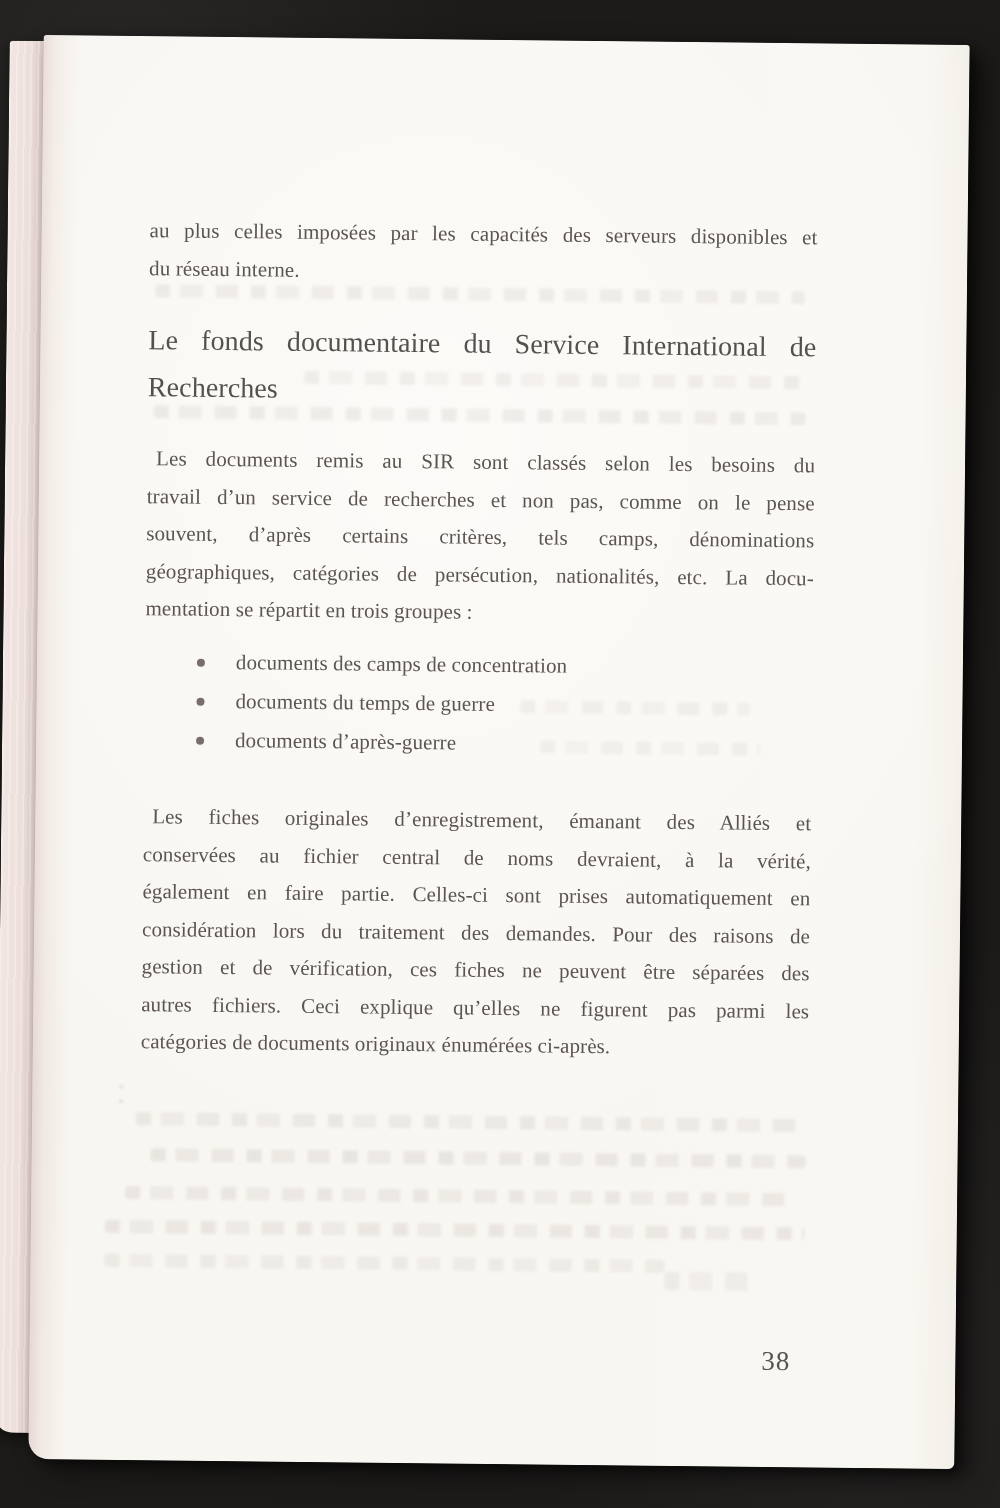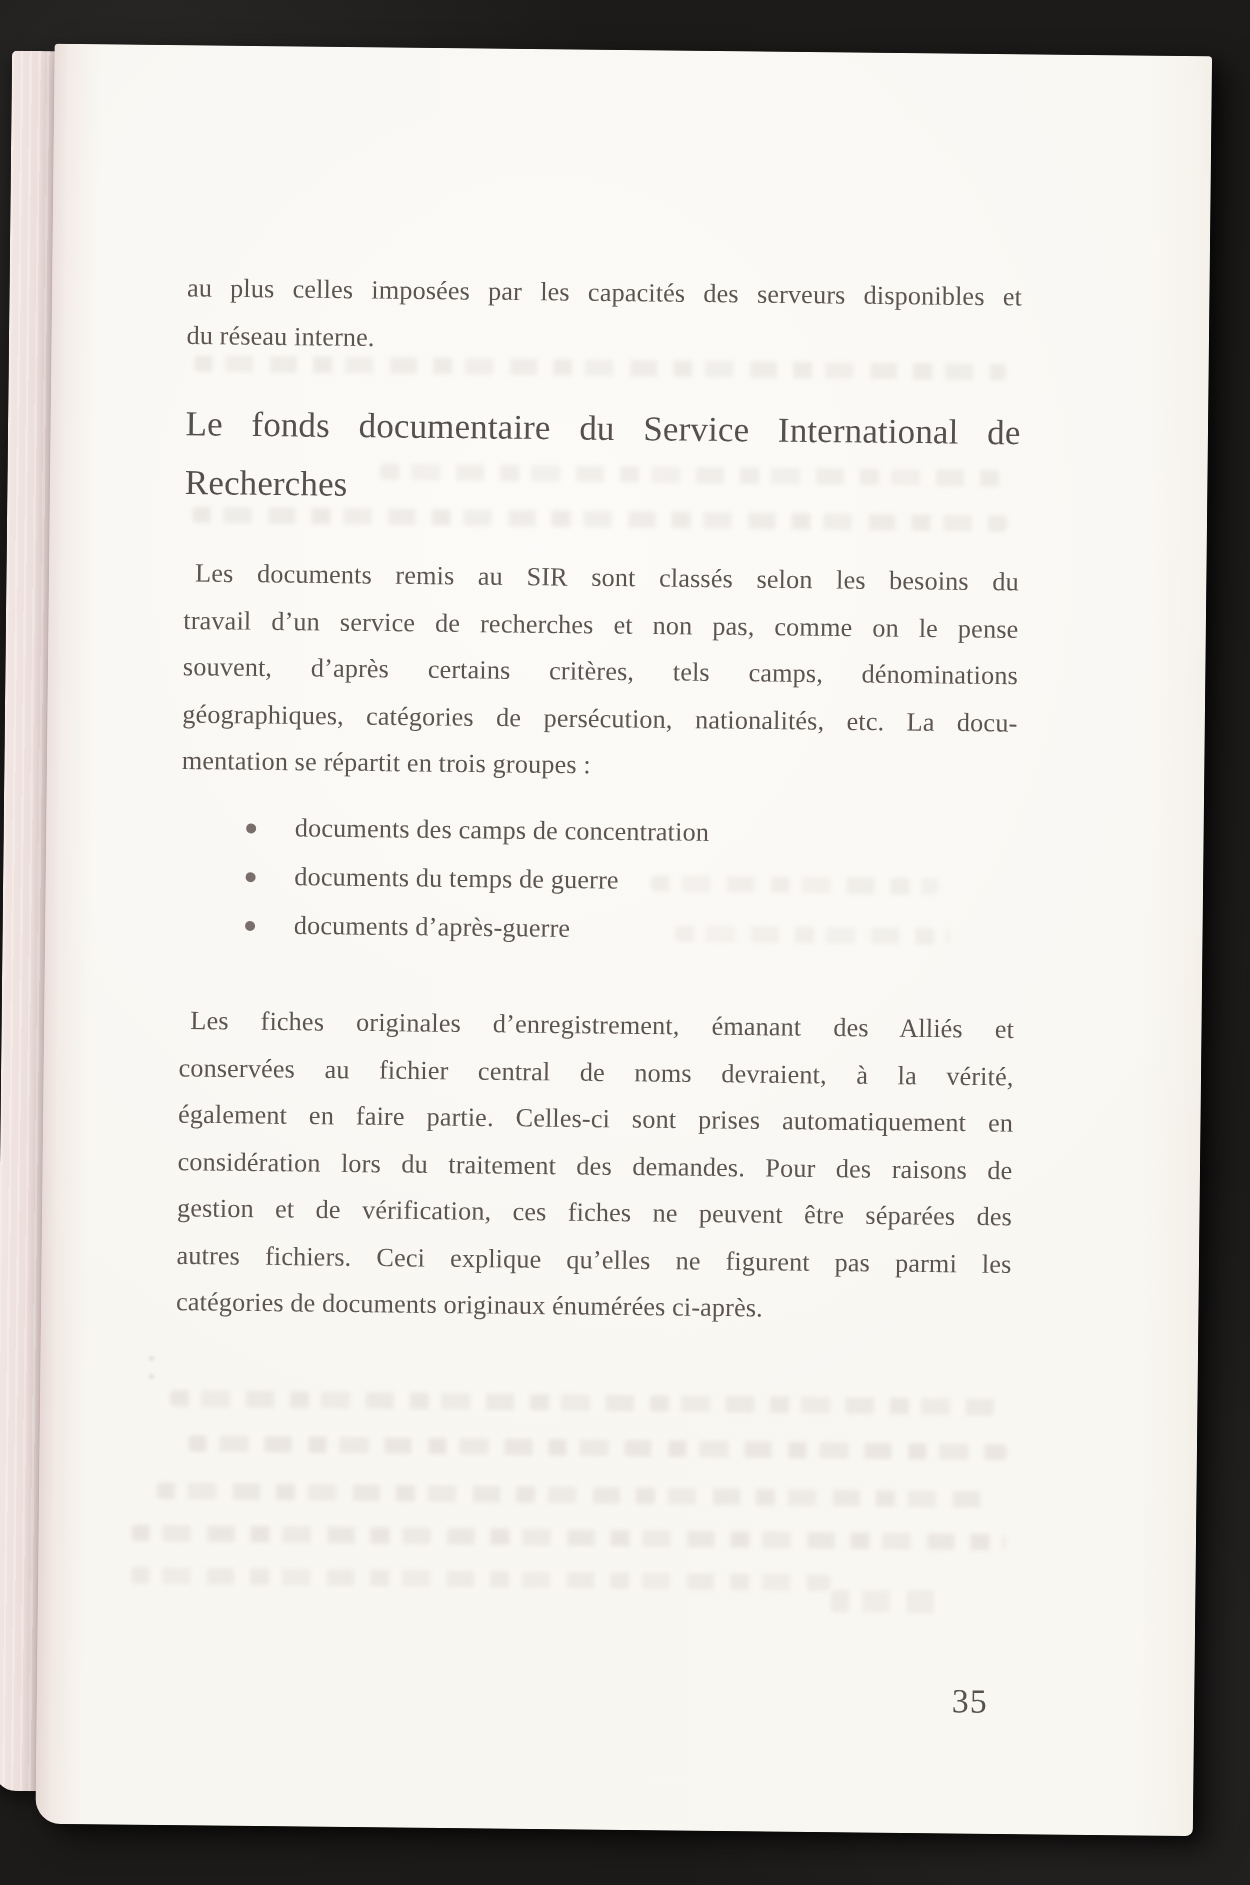--- a/index.html
+++ b/index.html
@@ -128,15 +128,15 @@
     <p class="para p-fiches">
       <span class="line just indent">Les fiches originales d’enregistrement, émanant des Alliés et</span>
       <span class="line just">conservées au fichier central de noms devraient, à la vérité,</span>
       <span class="line just">également en faire partie. Celles-ci sont prises automatiquement en</span>
       <span class="line just">considération lors du traitement des demandes. Pour des raisons de</span>
       <span class="line just">gestion et de vérification, ces fiches ne peuvent être séparées des</span>
       <span class="line just">autres fichiers. Ceci explique qu’elles ne figurent pas parmi les</span>
       <span class="line">catégories de documents originaux énumérées ci-après.</span>
     </p>
 
-    <div class="pageno">35</div>
+    <div class="pageno">38</div>
   </div>
 </div>
 
 </body></html>

